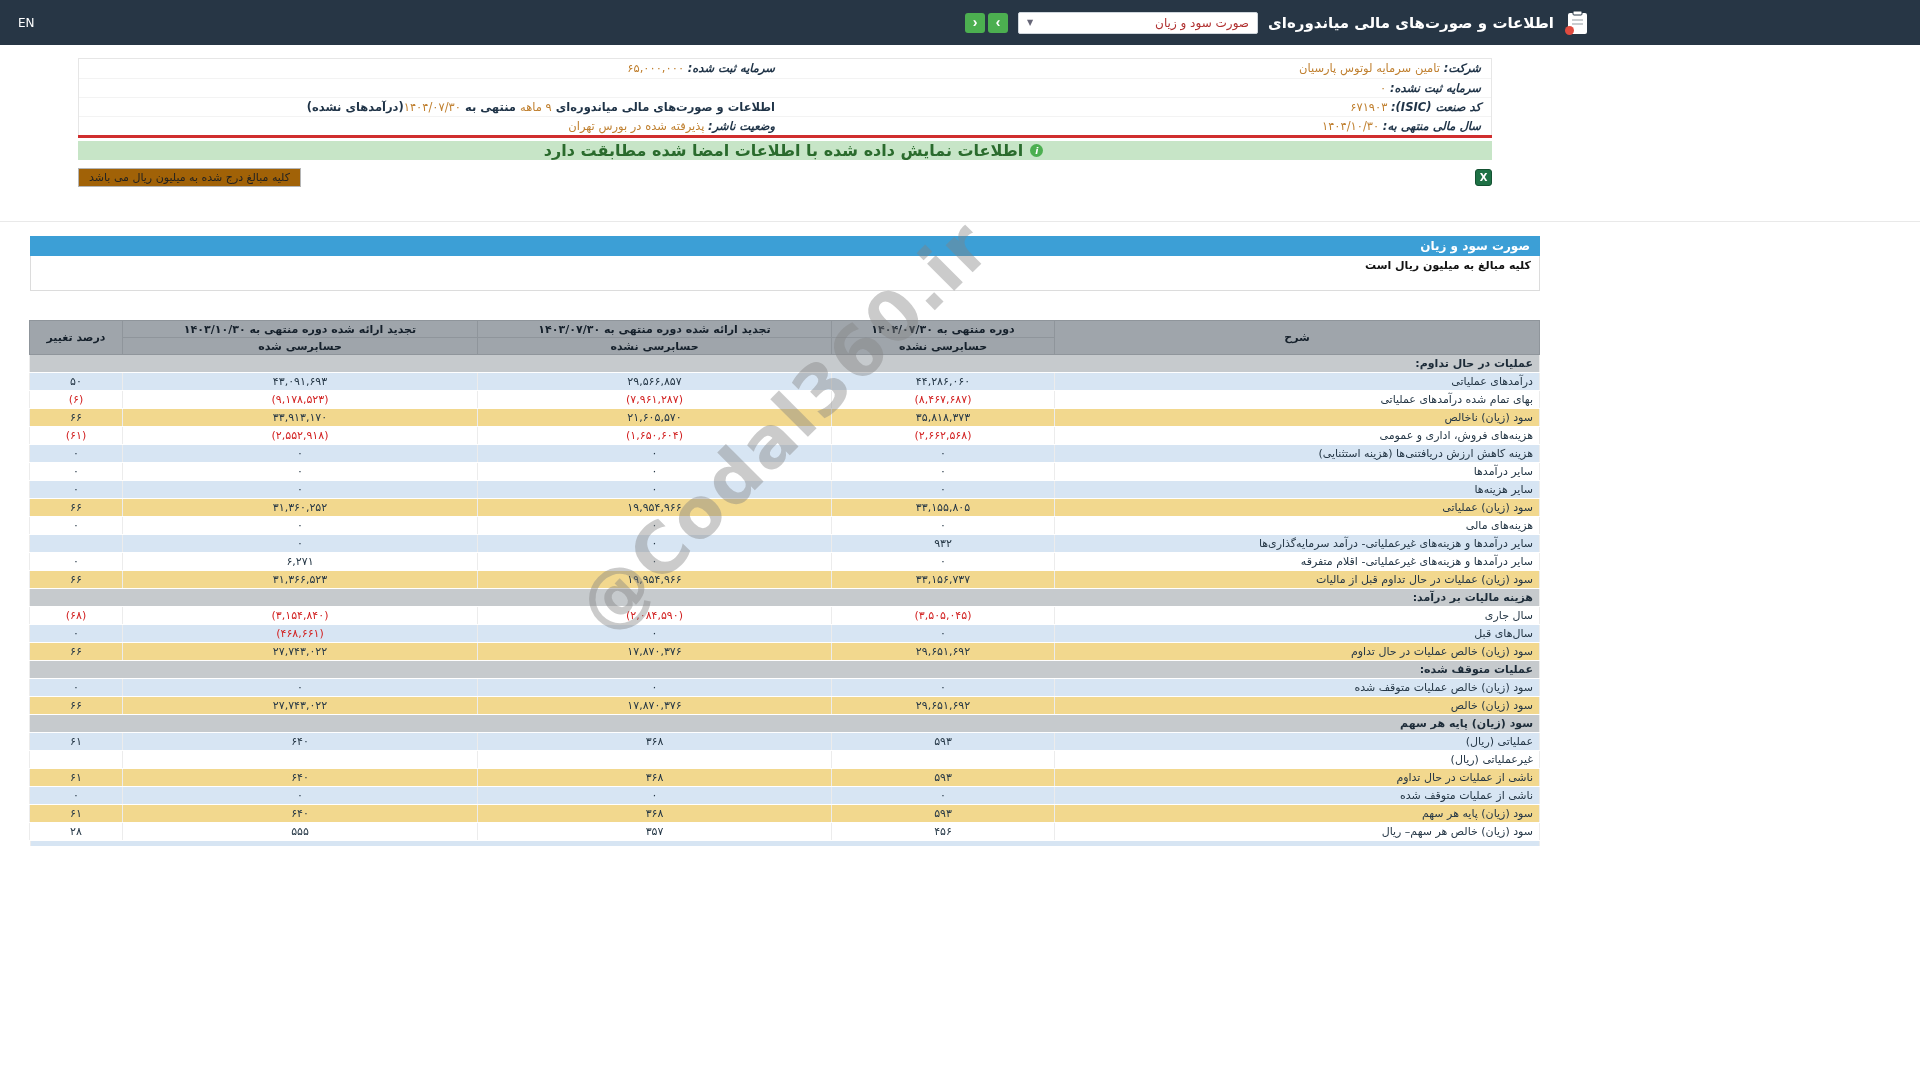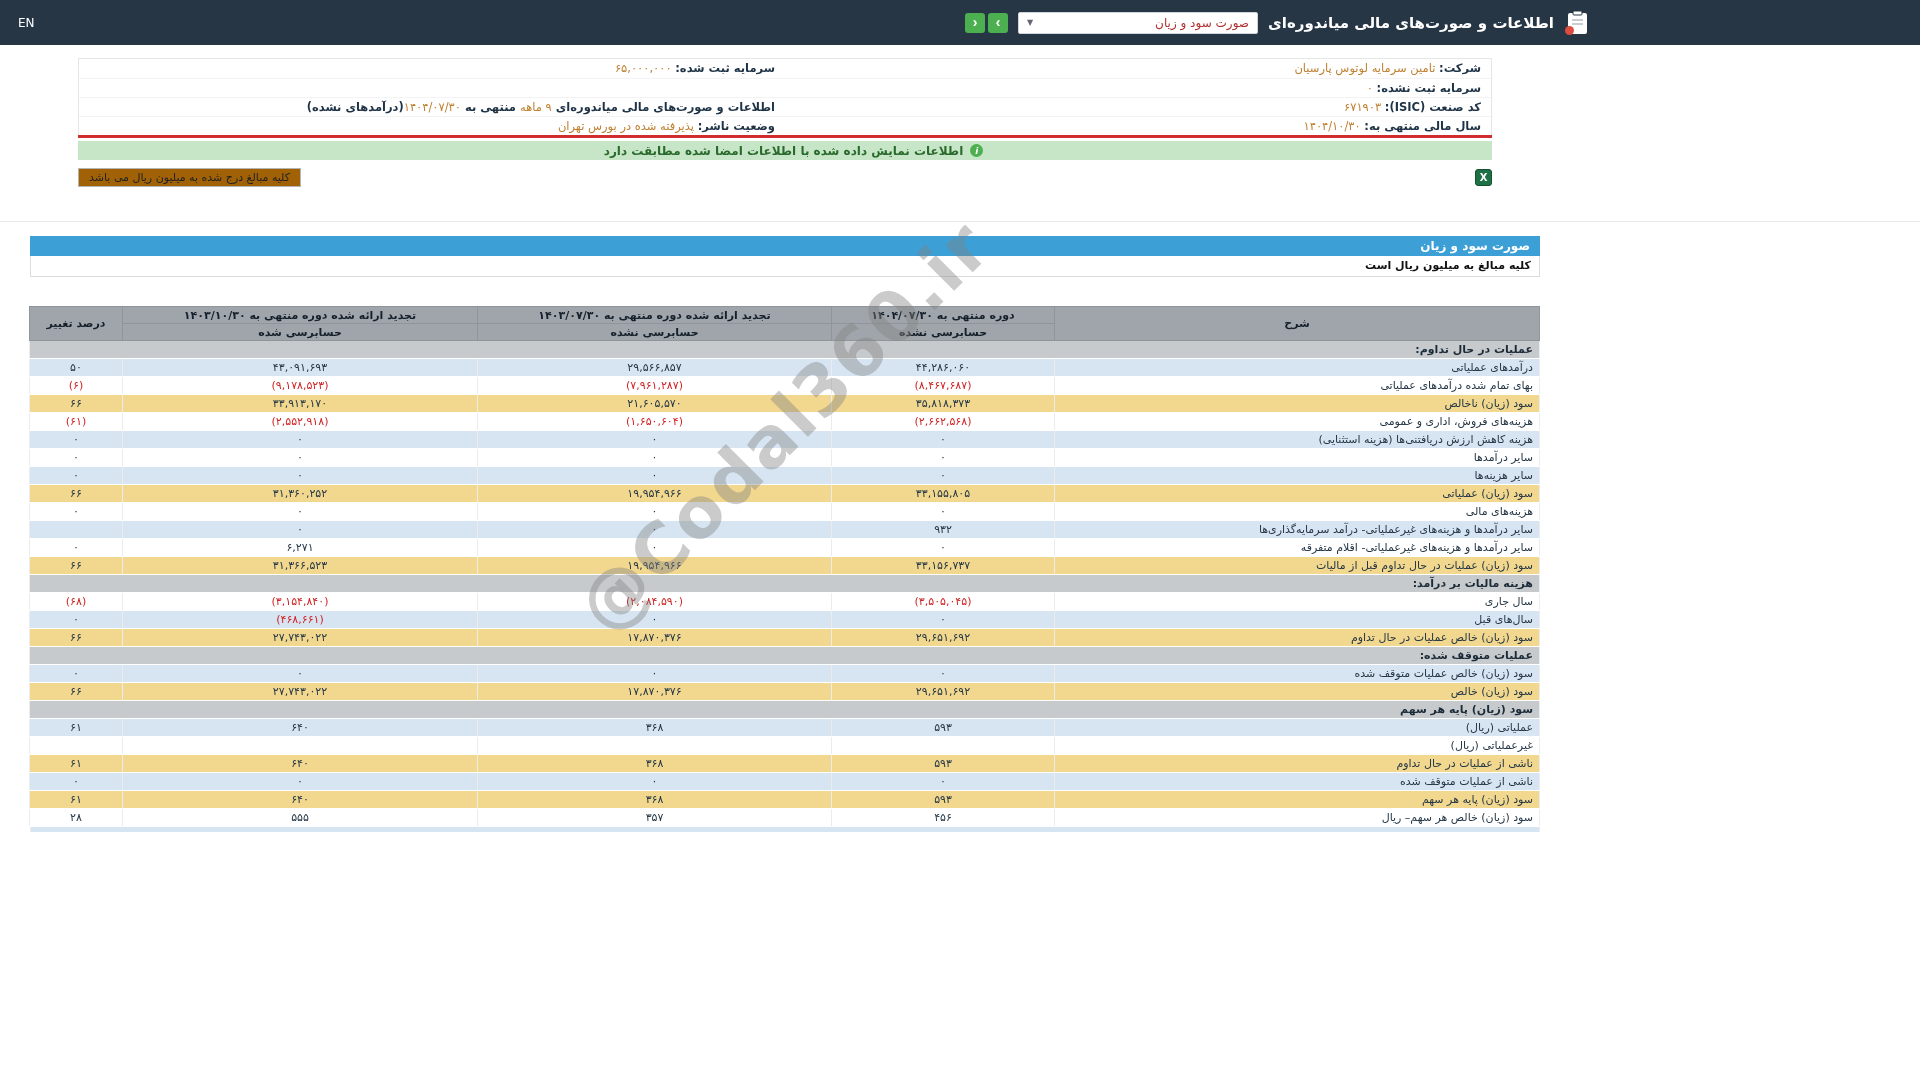--- a/index.html
+++ b/index.html
@@ -37,29 +37,29 @@
   }
   .en-link{color:#fff;font-size:12px;text-decoration:none;cursor:pointer;}
   
   .content{margin-right:380px;margin-left:30px;}
   
   .company-section{padding:13px 48px 0;}
   .company-box{border:1px solid #e6e6e6;border-bottom:none;background:#fff;}
   .company-row{display:grid;grid-template-columns:1fr 1fr;min-height:19px;}
   .company-row + .company-row{border-top:1px solid #f3f3f3;}
   .cell{padding:2px 10px;font-size:11.5px;white-space:nowrap;overflow:hidden;}
-  .lbl{font-weight:bold;color:var(--label_dark);}
+  .lbl{font-weight:bold;color:var(--label_dark);font-style:italic;}
   .val{color:var(--value_orange);margin-top:8px;}
   .val-dark{color:var(--label_dark);font-weight:bold;}
   .red-line{height:3px;background:var(--red_line);}
   .green-banner{
     margin-top:3px;height:19px;background:var(--banner_bg);display:flex;align-items:center;
     justify-content:center;gap:7px;
   }
-  .banner-text{color:var(--banner_text);font-size:12px;font-weight:bold;margin-left:17px;}
+  .banner-text{color:var(--banner_text);font-size:16px;font-weight:bold;margin-left:17px;}
   .info-icon{
     width:13px;height:13px;border-radius:50%;background:var(--accent_green);color:#fff;
     font-size:9px;font-weight:bold;display:flex;align-items:center;justify-content:center;font-style:italic;
   }
   .tools-row{margin-top:8px;display:flex;align-items:center;justify-content:space-between;}
   .excel-btn{
     width:17px;height:17px;background:#1e7145;border:1px solid #145232;border-radius:3px;color:#fff;
     font-size:10px;font-weight:bold;display:flex;align-items:center;justify-content:center;cursor:pointer;
   }
   .amounts-note{
@@ -68,21 +68,21 @@
   
   .page-divider{height:1px;background:#e9e9e9;margin-top:34px;}
   
   .statement-section{margin-top:14px;}
   .band{
     background:var(--band_blue);color:#fff;font-weight:bold;font-size:12px;
     padding:3px 10px;height:20px;line-height:14px;
   }
   .unit-row{
     background:#fff;border:1px solid #dcdcdc;border-top:none;font-weight:bold;font-size:11px;color:#111;
-    padding:2px 8px;height:21px;line-height:15px;
+    padding:2px 8px;height:35px;line-height:15px;
   }
   .statement-table{width:100%;border-collapse:collapse;table-layout:fixed;font-size:11px;margin-top:29px;}
   .statement-table th{
     background:var(--header_gray);color:#15202b;font-weight:bold;font-size:11px;
     border:1px solid #8f959b;padding:1px 4px;height:17px;text-align:center;
   }
   .statement-table td{
     height:18px;padding:1px 6px;
     border-top:1px solid #fff;border-bottom:1px solid #fff;
     border-left:1px solid #ececec;border-right:1px solid #ececec;

